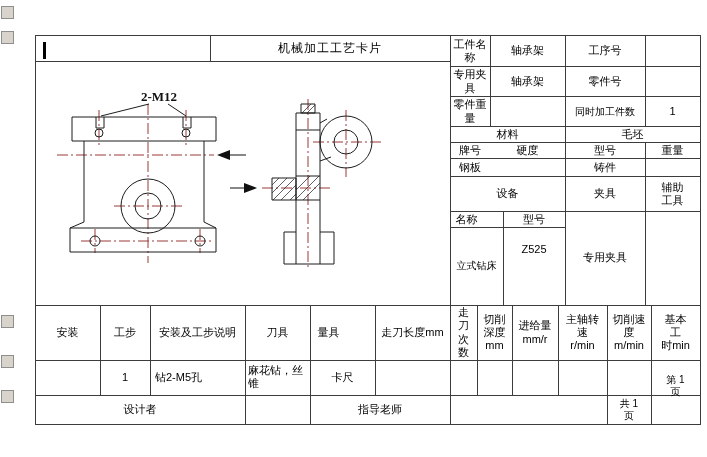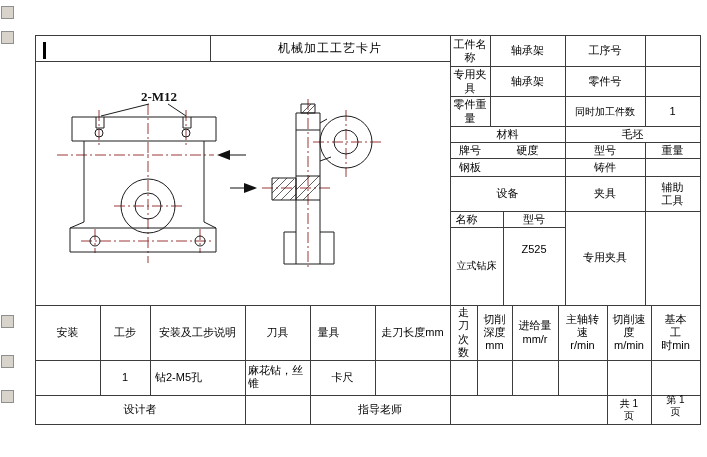--- a/index.html
+++ b/index.html
@@ -175,16 +175,16 @@
 
   <div class="cell" style="left:101px;top:361px;width:48px;height:33px">1</div>
   <div class="cell left" style="left:151px;top:361px;width:93px;height:33px">钻2-M5孔</div>
   <div class="cell left topal" style="left:246px;top:361px;width:63px;height:33px;padding-left:2px">麻花钻，丝锥</div>
   <div class="cell" style="left:311px;top:361px;width:63px;height:33px">卡尺</div>
 
   <div class="cell" style="left:36px;top:396px;width:208px;height:27px">设计者</div>
   <div class="cell" style="left:311px;top:396px;width:138px;height:27px">指导老师</div>
   <div class="cell pre small" style="left:608px;top:396px;width:42px;height:27px">共 1
 页</div>
-  <div class="cell pre small" style="left:652px;top:392px;width:47px;height:27px">第 1
+  <div class="cell pre small" style="left:652px;top:372px;width:47px;height:27px">第 1
 页</div>
 
 </div>
 
 </body></html>

